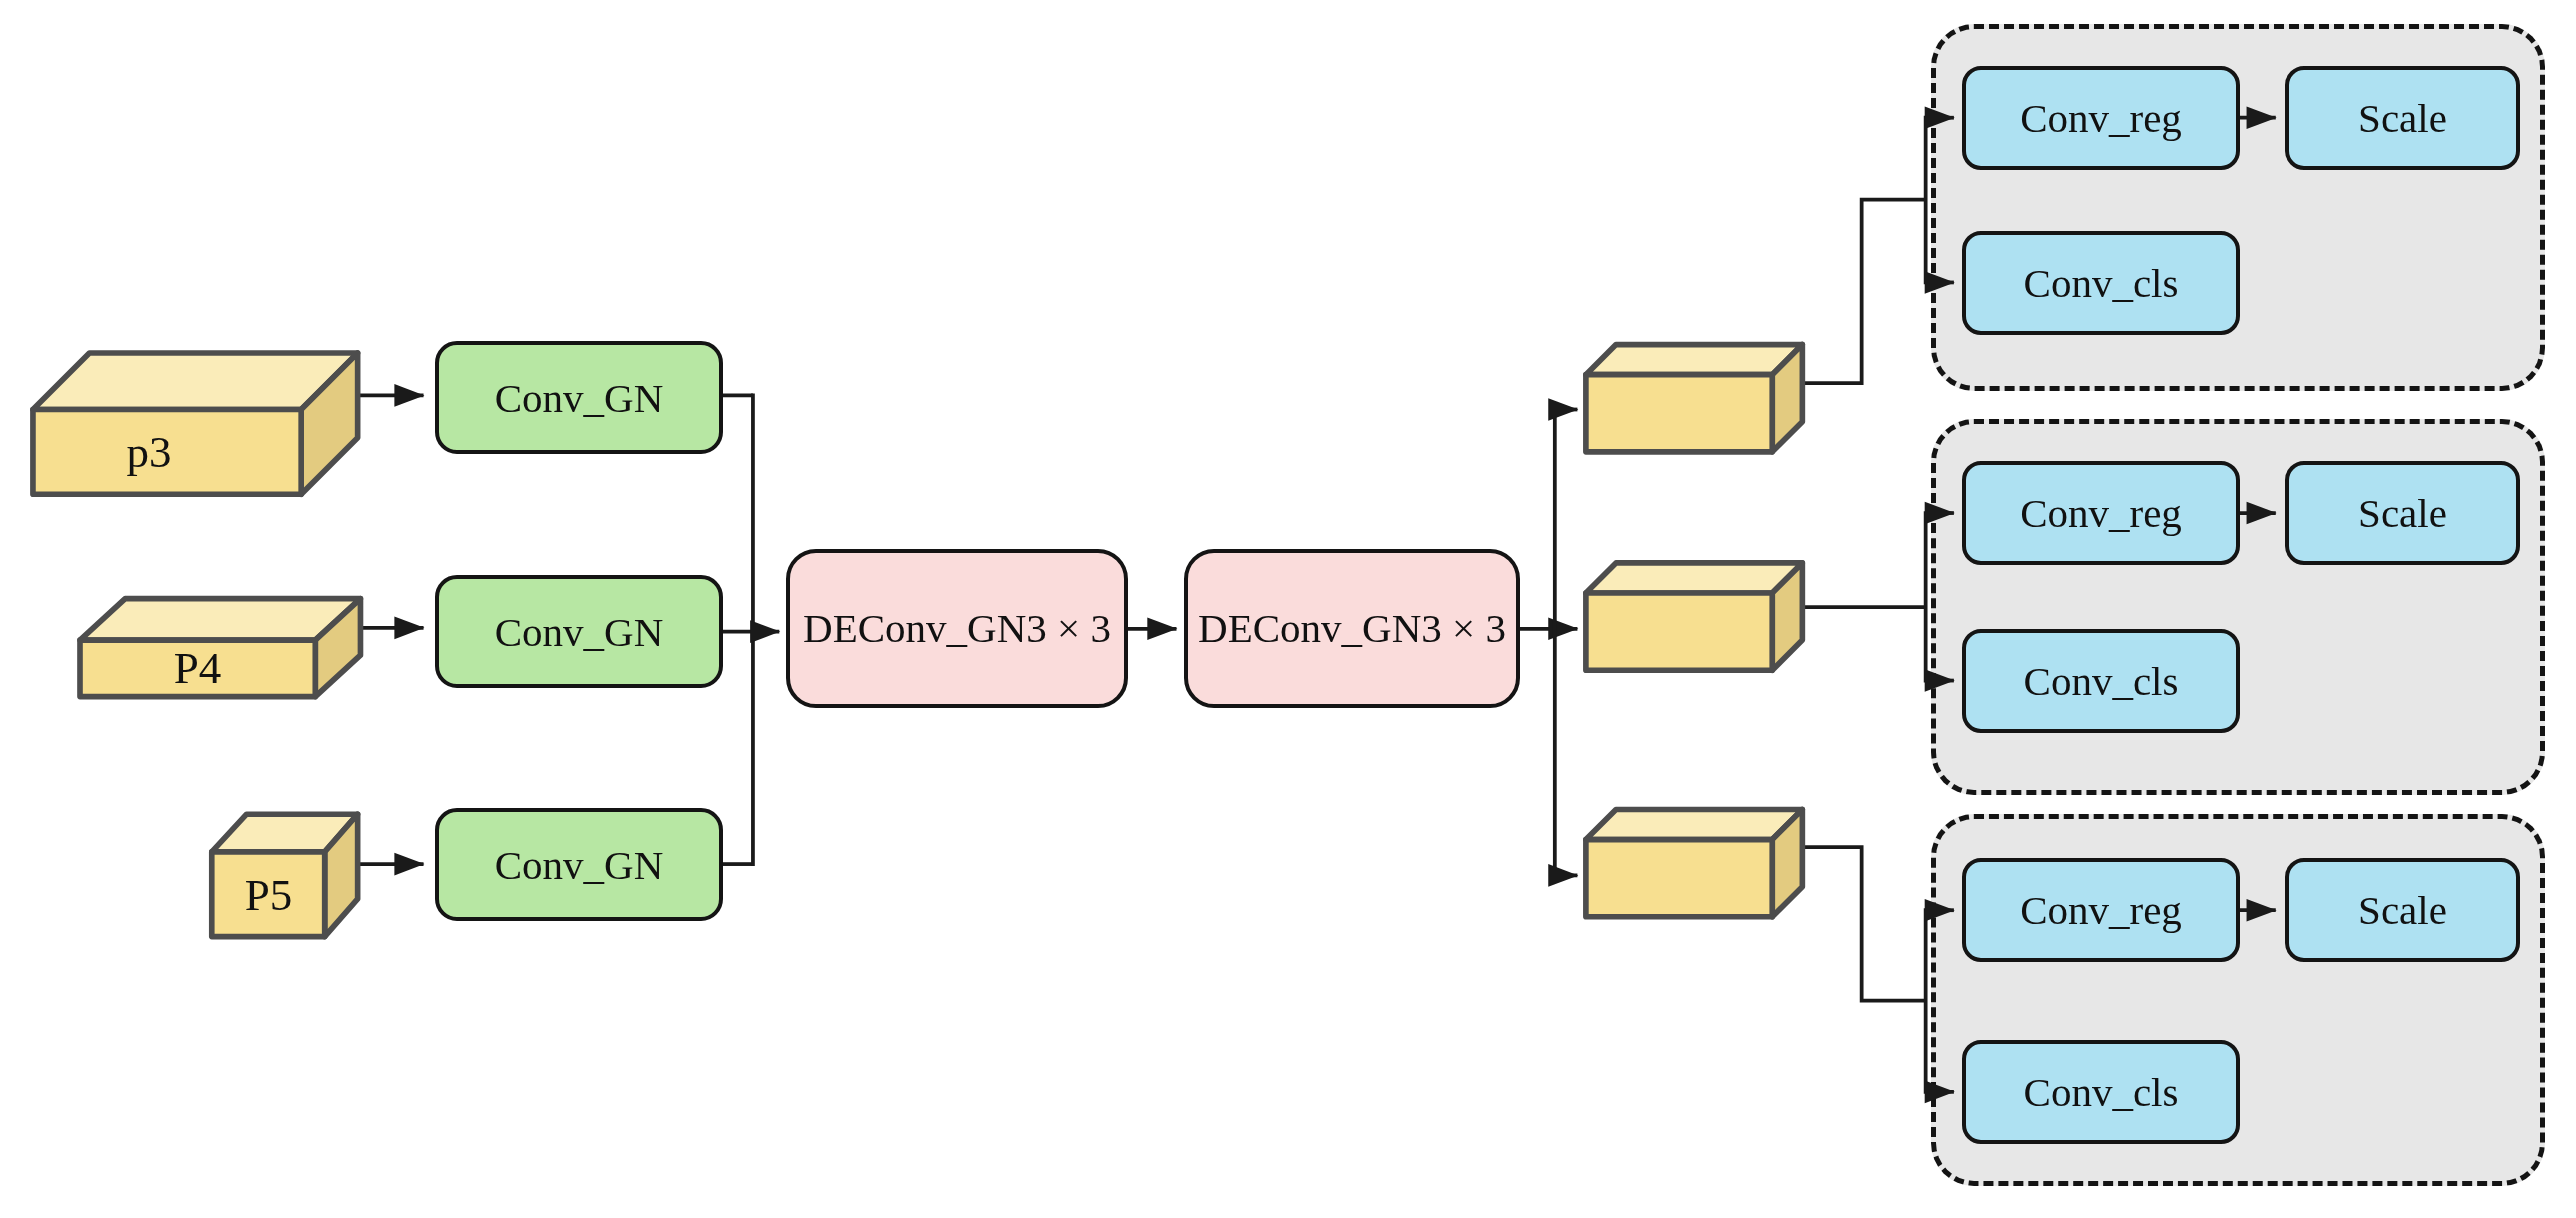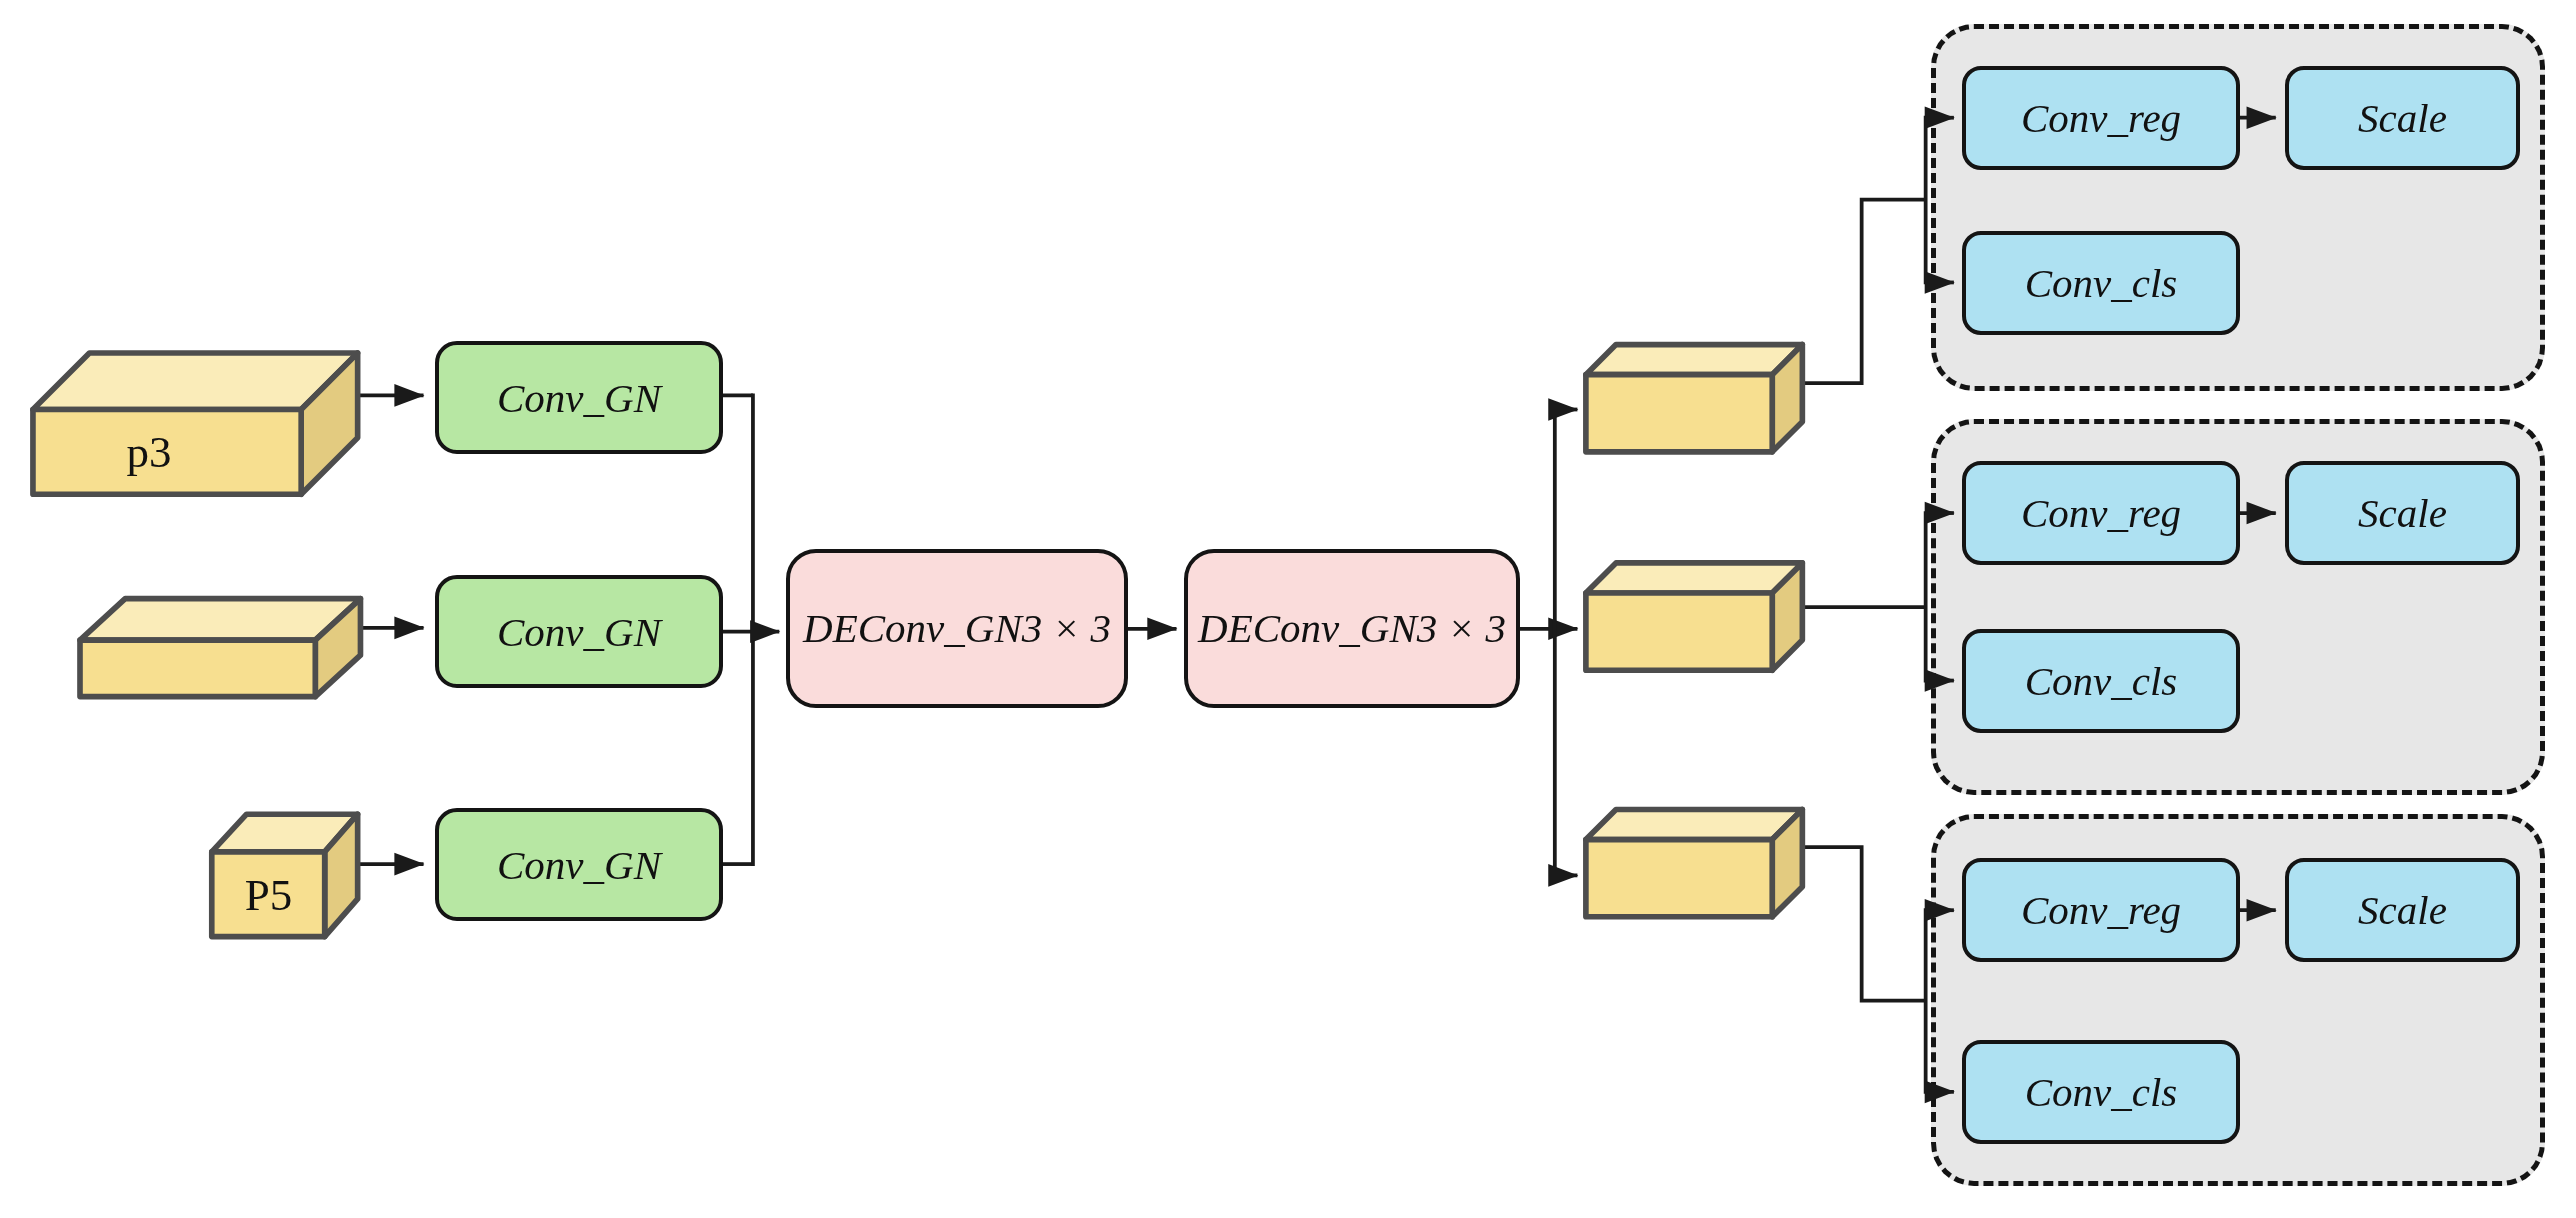--- a/index.html
+++ b/index.html
@@ -42,21 +42,20 @@
   .node{
     position:absolute;
     z-index:3;
     box-sizing:border-box;
     display:flex;
     align-items:center;
     justify-content:center;
     text-align:center;
     border:4.7px solid #141414;
     font-size:41px;
-    font-style:italic;
   }
   .node.green{background:var(--green,#b7e7a3);border-radius:22px;}
   .node.pink{background:var(--pink,#fadcdb);border-radius:30px;flex-direction:row;line-height:1.25;}
   .node.blue{background:var(--blue,#aee1f2);border-radius:19px;}
   .input-label{
     position:absolute;
     z-index:3;
     display:flex;
     align-items:center;
     justify-content:center;
@@ -144,20 +143,21 @@
       <polygon class="face-front" points="1685,630 1883,630 1883,712 1685,712"></polygon>
     </g>
     <g class="box3d">
       <polygon class="face-top" points="1685,892 1717,860 1915,860 1883,892"></polygon>
       <polygon class="face-side" points="1883,892 1915,860 1915,942 1883,974"></polygon>
       <polygon class="face-front" points="1685,892 1883,892 1883,974 1685,974"></polygon>
     </g>
   </svg>
 
   <div class="input-label" style="left:15px;top:409px;width:268px;height:85px;">p3</div>
+  <div class="input-label" style="left:80px;top:640px;width:235px;height:56px;">P4</div>
   <div class="input-label" style="left:212px;top:852px;width:113px;height:85px;">P5</div>
 
   <div class="node green" style="left:435px;top:341px;width:288px;height:113px;">Conv_GN</div>
   <div class="node green" style="left:435px;top:575px;width:288px;height:113px;">Conv_GN</div>
   <div class="node green" style="left:435px;top:808px;width:288px;height:113px;">Conv_GN</div>
 
   <div class="node pink" style="left:786px;top:549px;width:342px;height:159px;">
     <span>DEConv_GN</span>
     <span>3 × 3</span>
   </div>

